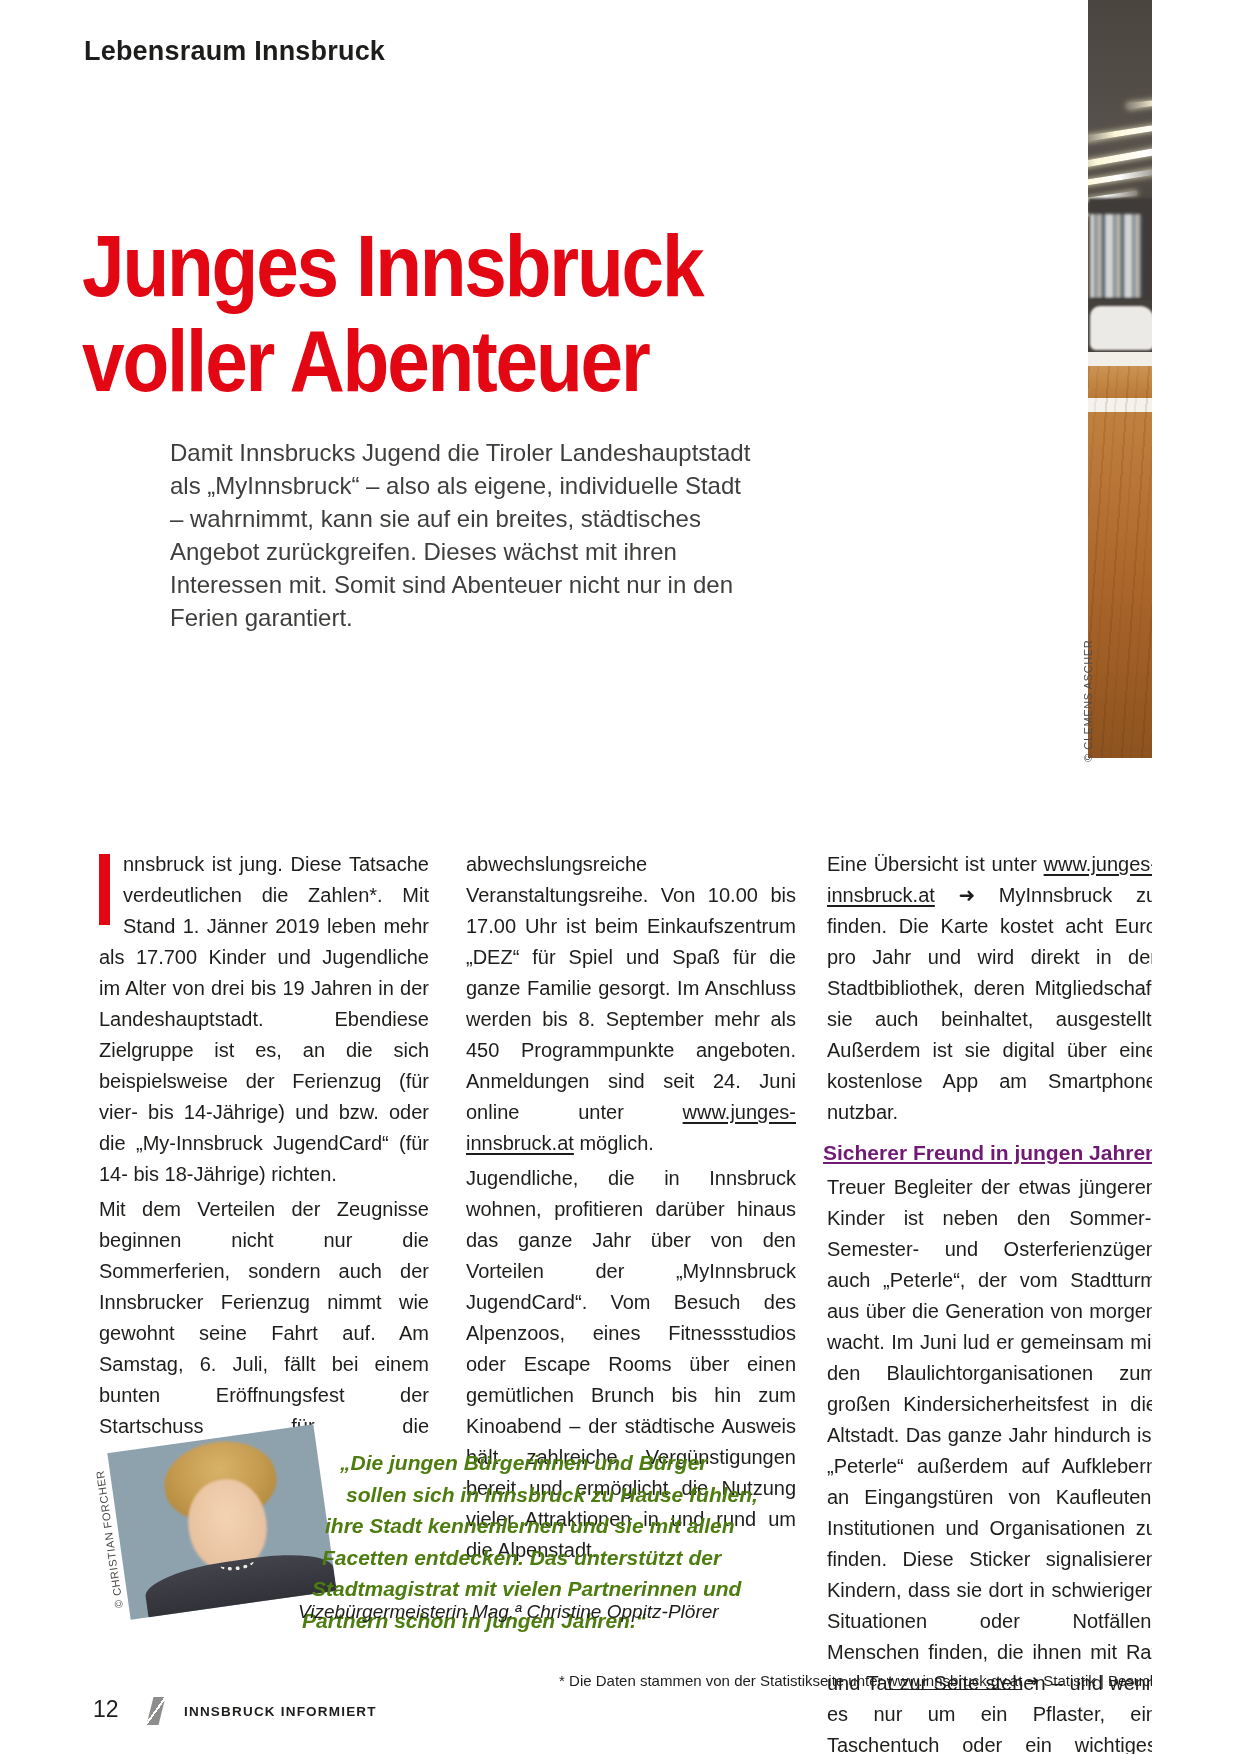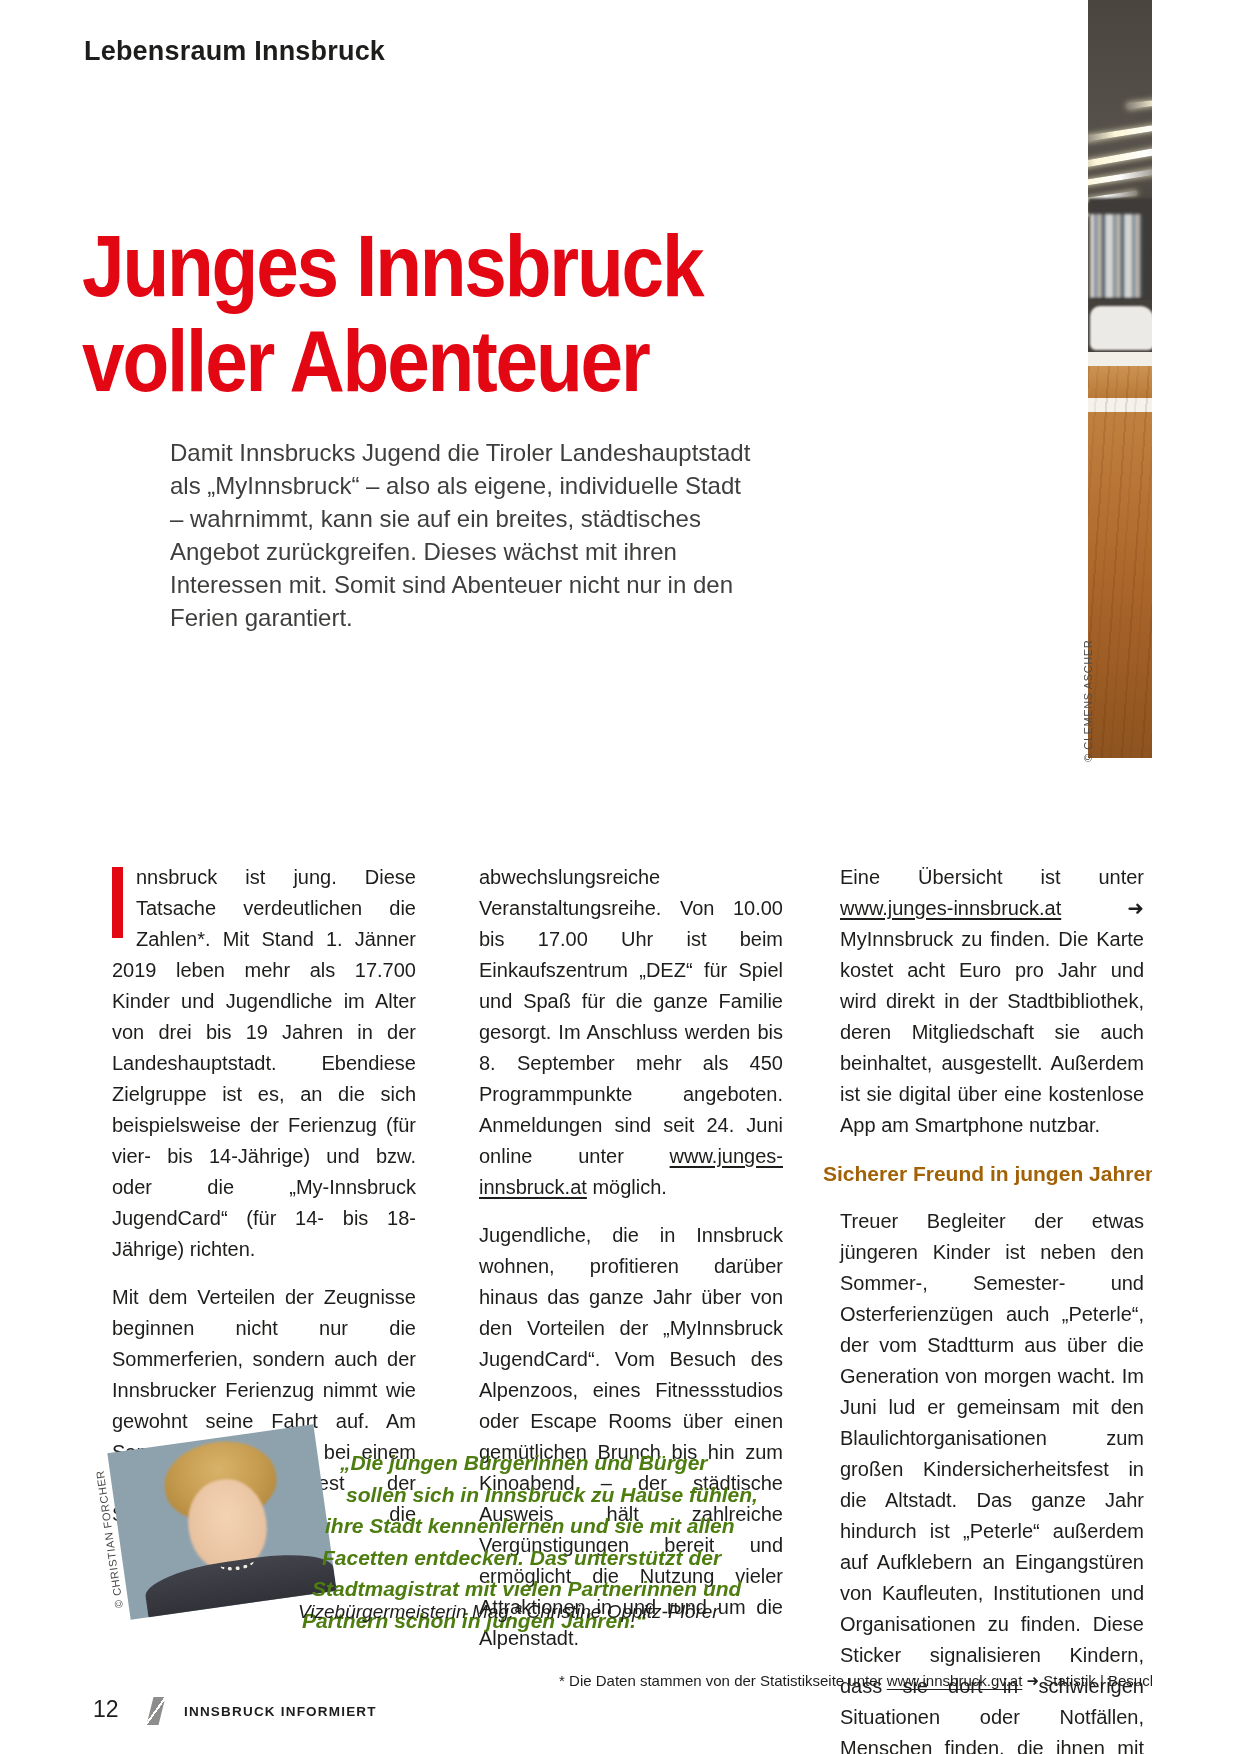--- a/index.html
+++ b/index.html
@@ -50,23 +50,23 @@
   
   .headline{position:absolute;left:82px;top:218px;color:#e30613;font-weight:bold;
     font-size:88px;line-height:95px;letter-spacing:-2.5px;transform:scaleX(.87);transform-origin:0 0;white-space:nowrap;}
   .intro{position:absolute;left:170px;top:436px;width:585px;font-size:24px;line-height:33px;color:#3f3e3d;}
 
   
   .col{position:absolute;top:845px;width:338px;font-size:20px;line-height:31px;text-align:justify;hyphens:auto;-webkit-hyphens:auto;}
   .col-1{left:95px;}
   .col-2{left:462px;}
   .col-3{left:823px;}
-  .body-para{margin:17px;}
+  .body-para{margin:4px;}
   .body-para.cont{text-align-last:justify;}
-  .col-heading{margin:9px 0 0 0;font-size:21px;line-height:31px;font-weight:bold;color:#a16207;text-align:left;}
+  .col-heading{margin:9px 0 0 0;font-size:21px;line-height:31px;font-weight:bold;color:#701a75;text-align:left;text-decoration:underline;}
   .dropbar{float:left;width:11px;height:71px;background:#e30613;margin:5px 13px 0 0;}
   .seg-link{text-decoration:underline;text-underline-offset:3px;}
 
   
   .portrait{position:absolute;left:118px;top:1438px;width:208px;height:168px;transform:rotate(-8deg);overflow:hidden;
     background:
       radial-gradient(60px 50px at 20% 25%,rgba(255,255,255,.55),rgba(255,255,255,0) 70%),
       radial-gradient(70px 60px at 85% 30%,rgba(210,225,235,.7),rgba(210,225,235,0) 70%),
       linear-gradient(155deg,#b9c6ce 0%,#93a7b3 45%,#70listen8494 70%,#5d7280 100%);
     background-color:#8ea2ae;}

